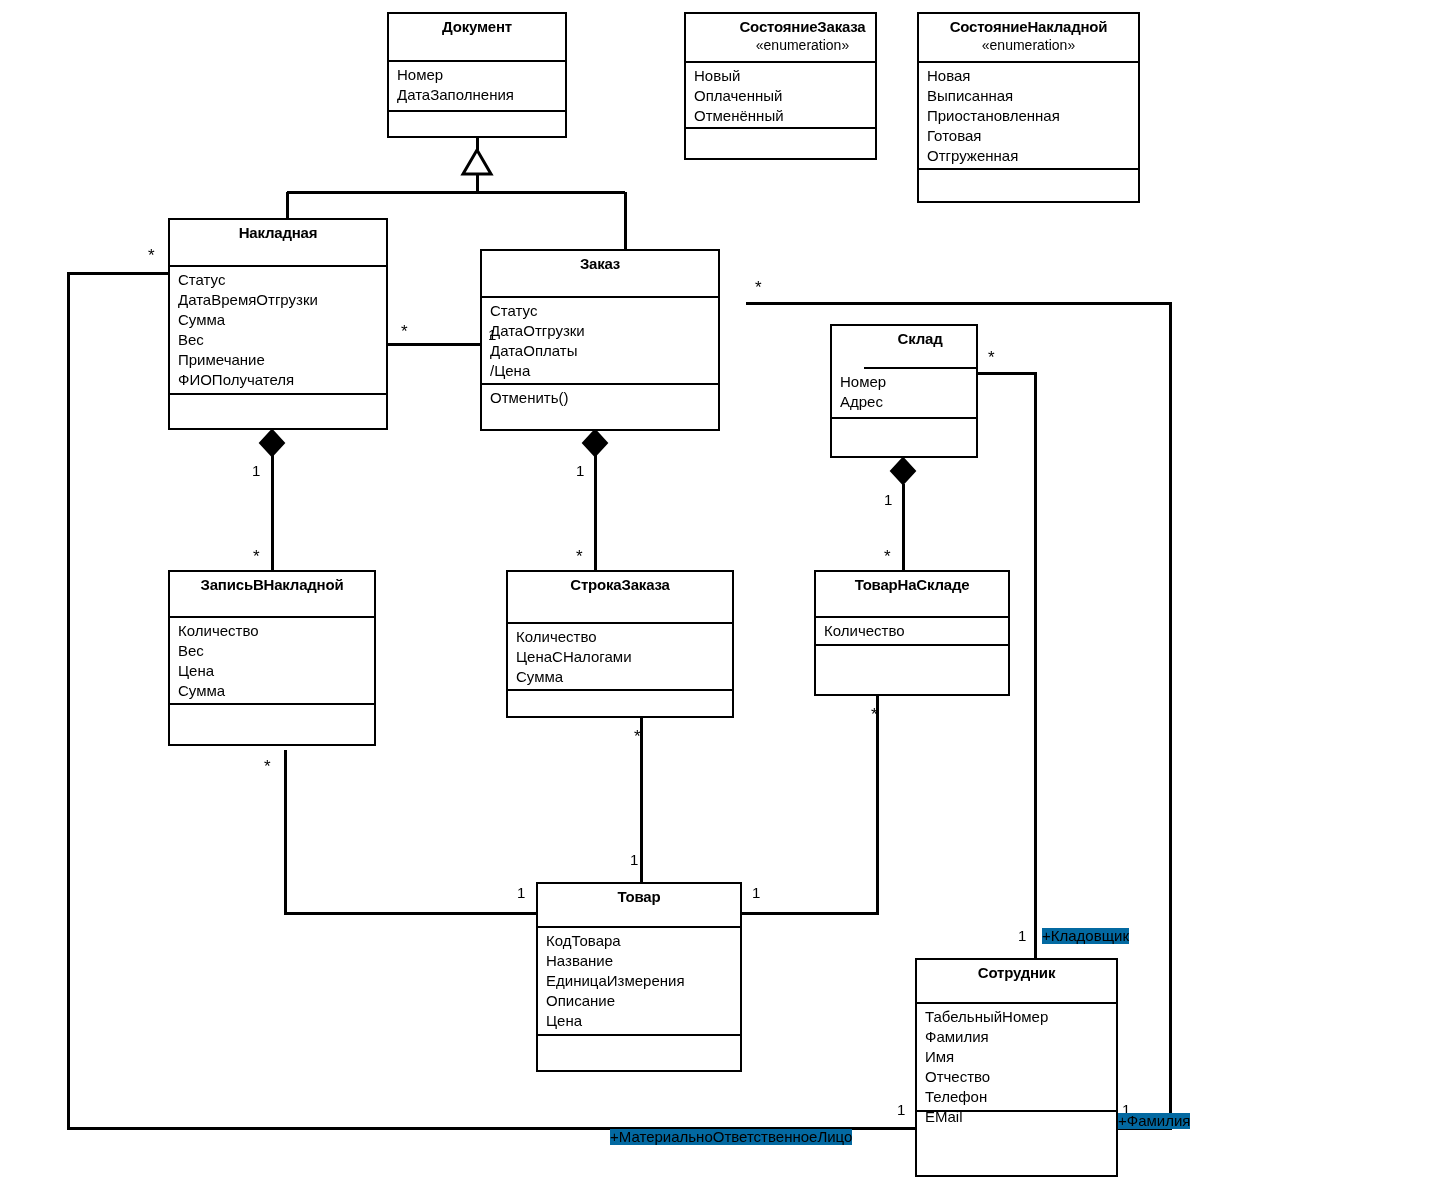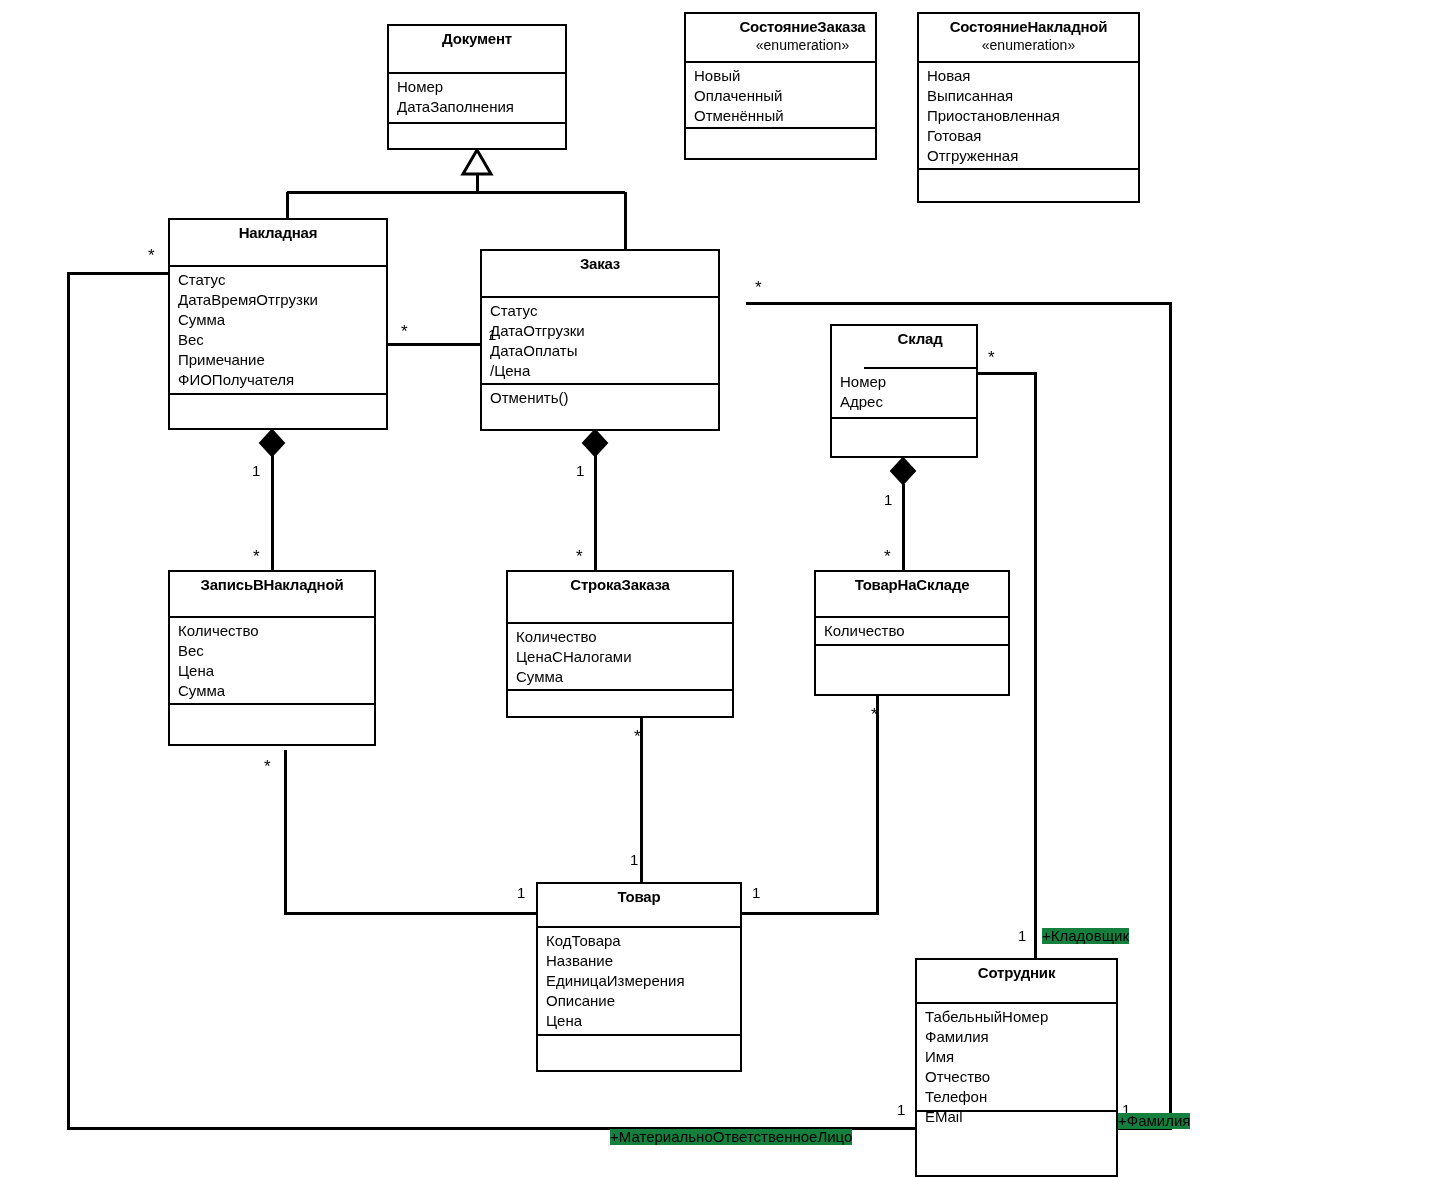--- a/index.html
+++ b/index.html
@@ -78,21 +78,21 @@
   .mult.star {
     font-size: 17px;
     line-height: 12px;
   }
   .rolelbl {
     position: absolute;
     font-size: 15px;
     line-height: 16px;
     z-index: 6;
     white-space: nowrap;
-    background: #15803d;
+    background: #0369a1;
     text-align: center;
   }
 </style>
 </head>
 <body>
 
 <div id="canvas">
 
   <svg id="edges" viewBox="0 0 1437 1177" width="1437" height="1177">
     <g stroke="#000" stroke-width="3" fill="none" shape-rendering="crispEdges">
@@ -124,21 +124,21 @@
       <path d="M 746 303 L 1170 303 L 1170 1128 L 1118 1128"></path>
     </g>
 
     <path d="M 477 150 L 463 174 L 491 174 Z" fill="#ffffff" stroke="#000" stroke-width="3"></path>
 
     <path d="M 272 430 L 284 443 L 272 456 L 260 443 Z" fill="#000" stroke="#000" stroke-width="2"></path>
     <path d="M 595 430 L 607 443 L 595 456 L 583 443 Z" fill="#000" stroke="#000" stroke-width="2"></path>
     <path d="M 903 458 L 915 471 L 903 484 L 891 471 Z" fill="#000" stroke="#000" stroke-width="2"></path>
   </svg>
 
-  <div class="uml-class" style="left:387px; top:24px; width:180px; height:126px;">
+  <div class="uml-class" style="left:387px; top:12px; width:180px; height:126px;">
     <div class="cls-head" style="height:48px;">
       <div class="cls-name">Документ</div>
     </div>
     <div class="cls-attrs" style="height:50px;">
       <div>Номер</div>
       <div>ДатаЗаполнения</div>
     </div>
     <div class="cls-ops"></div>
   </div>
 

